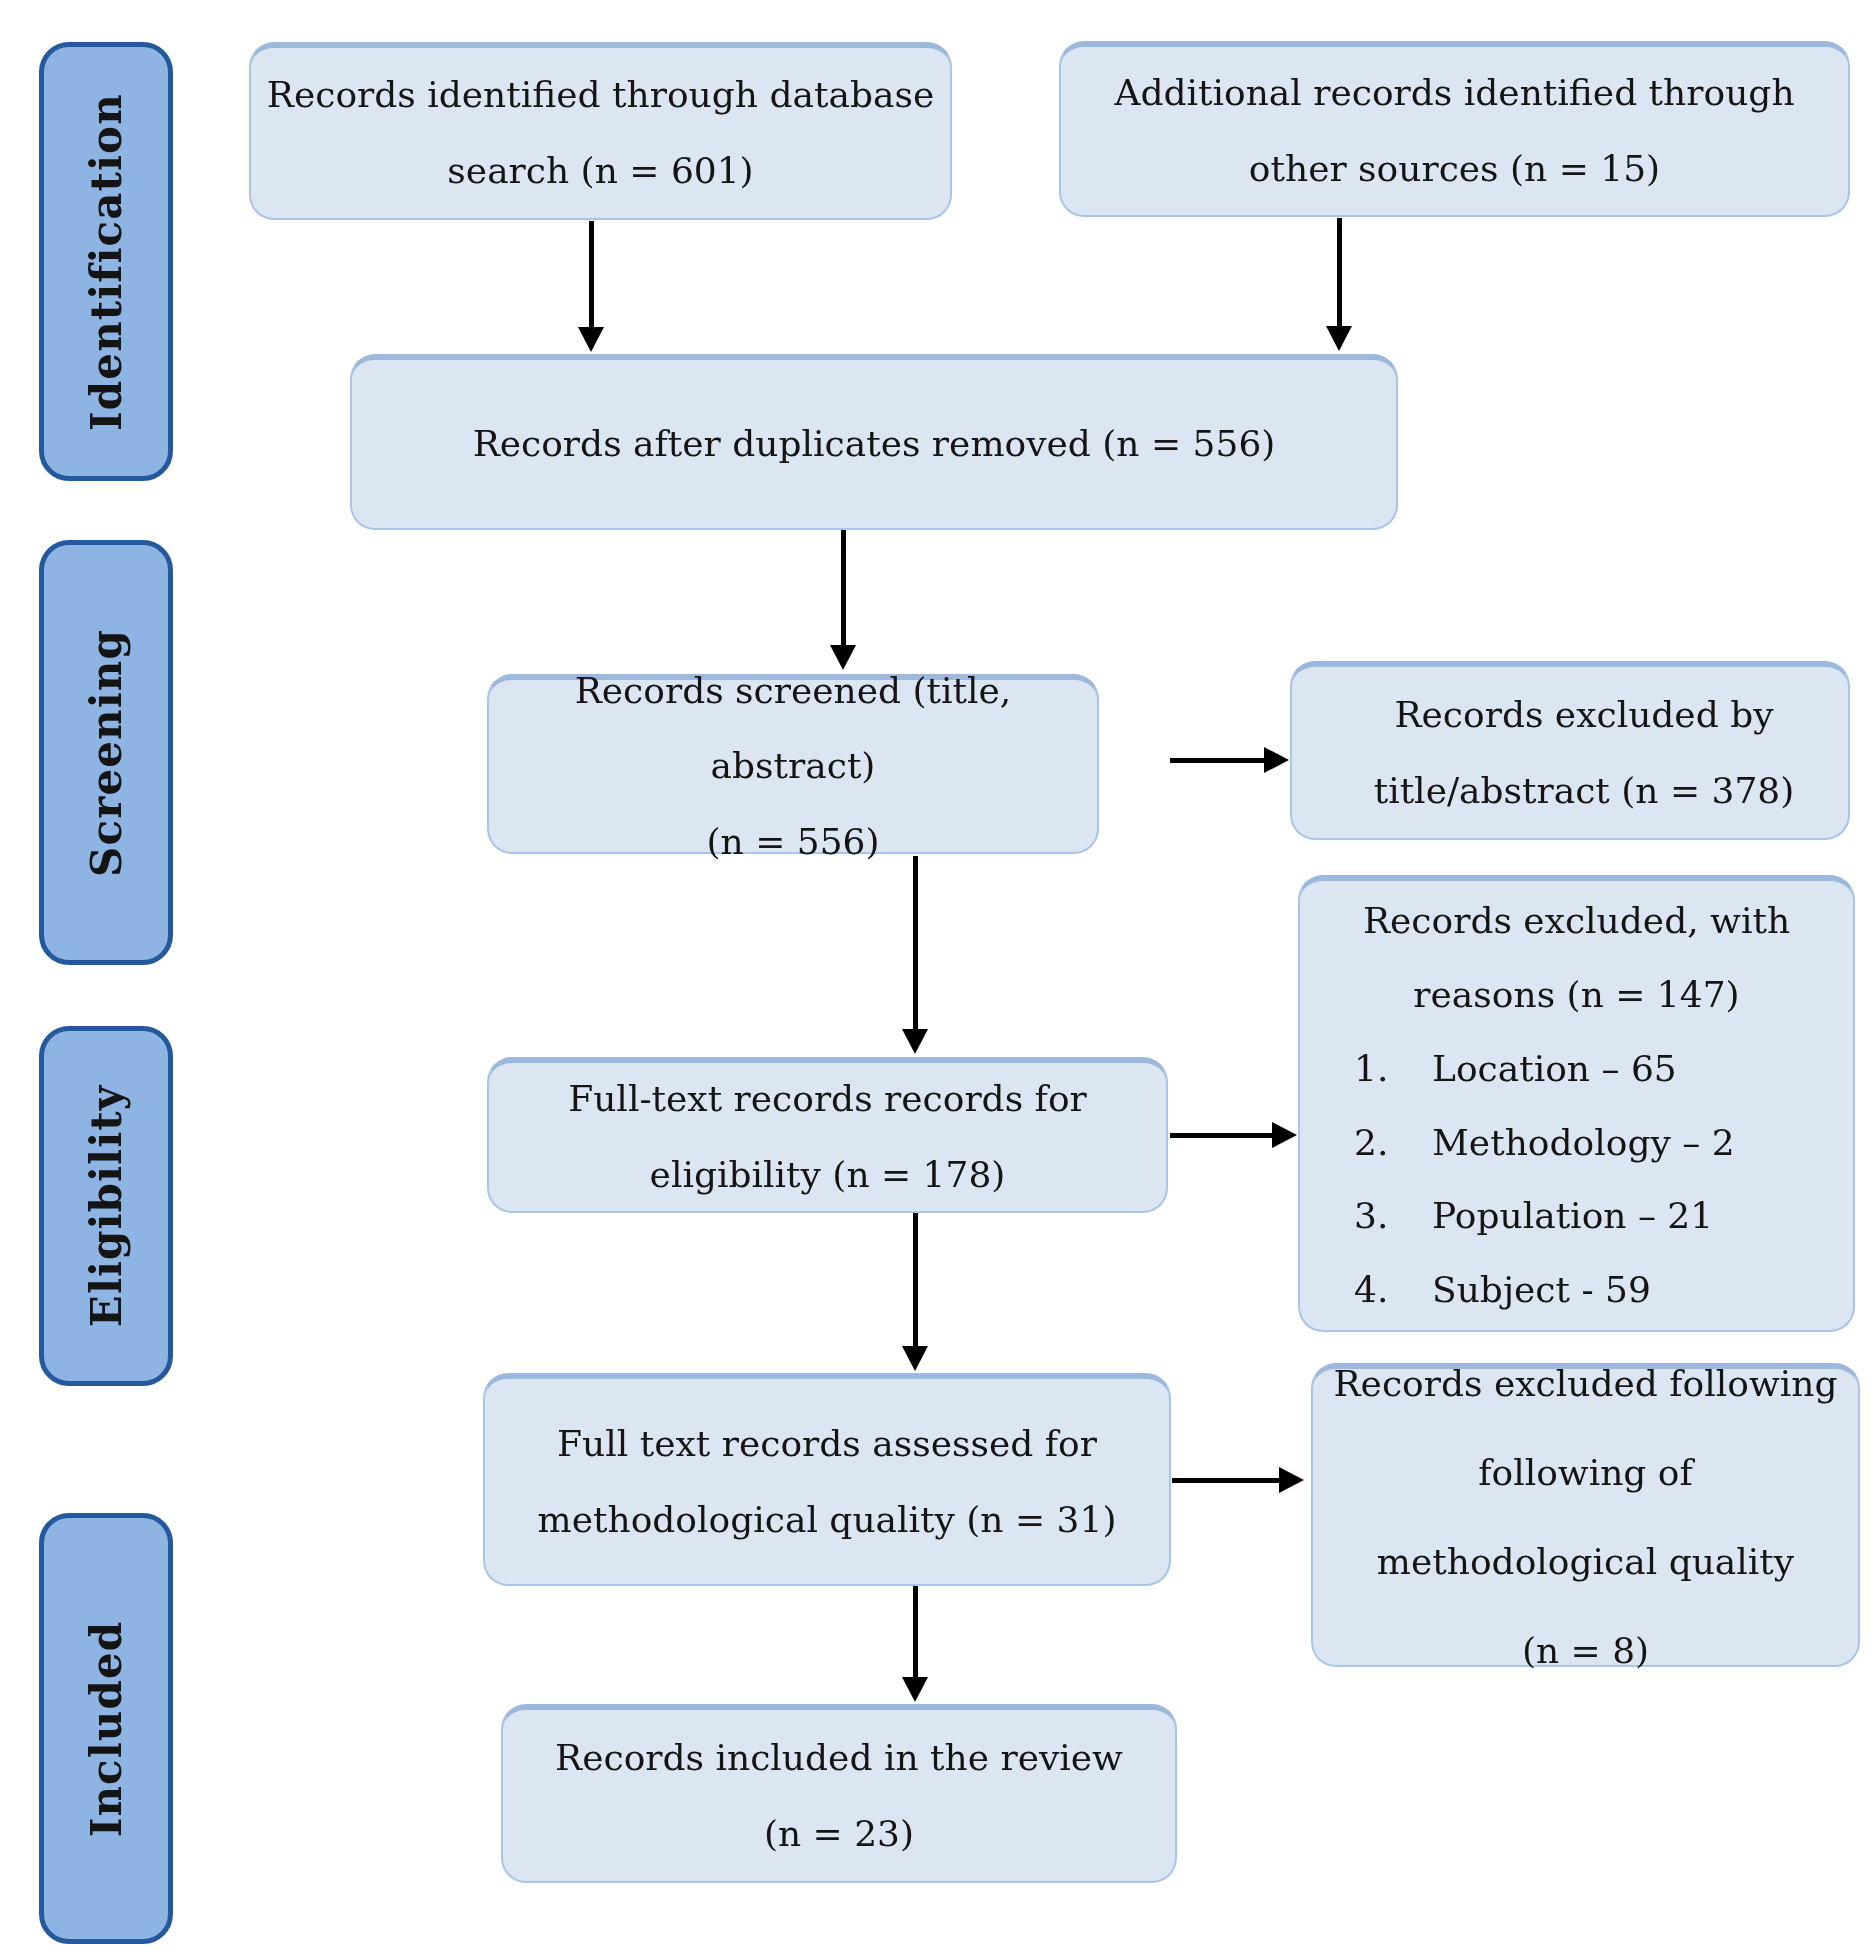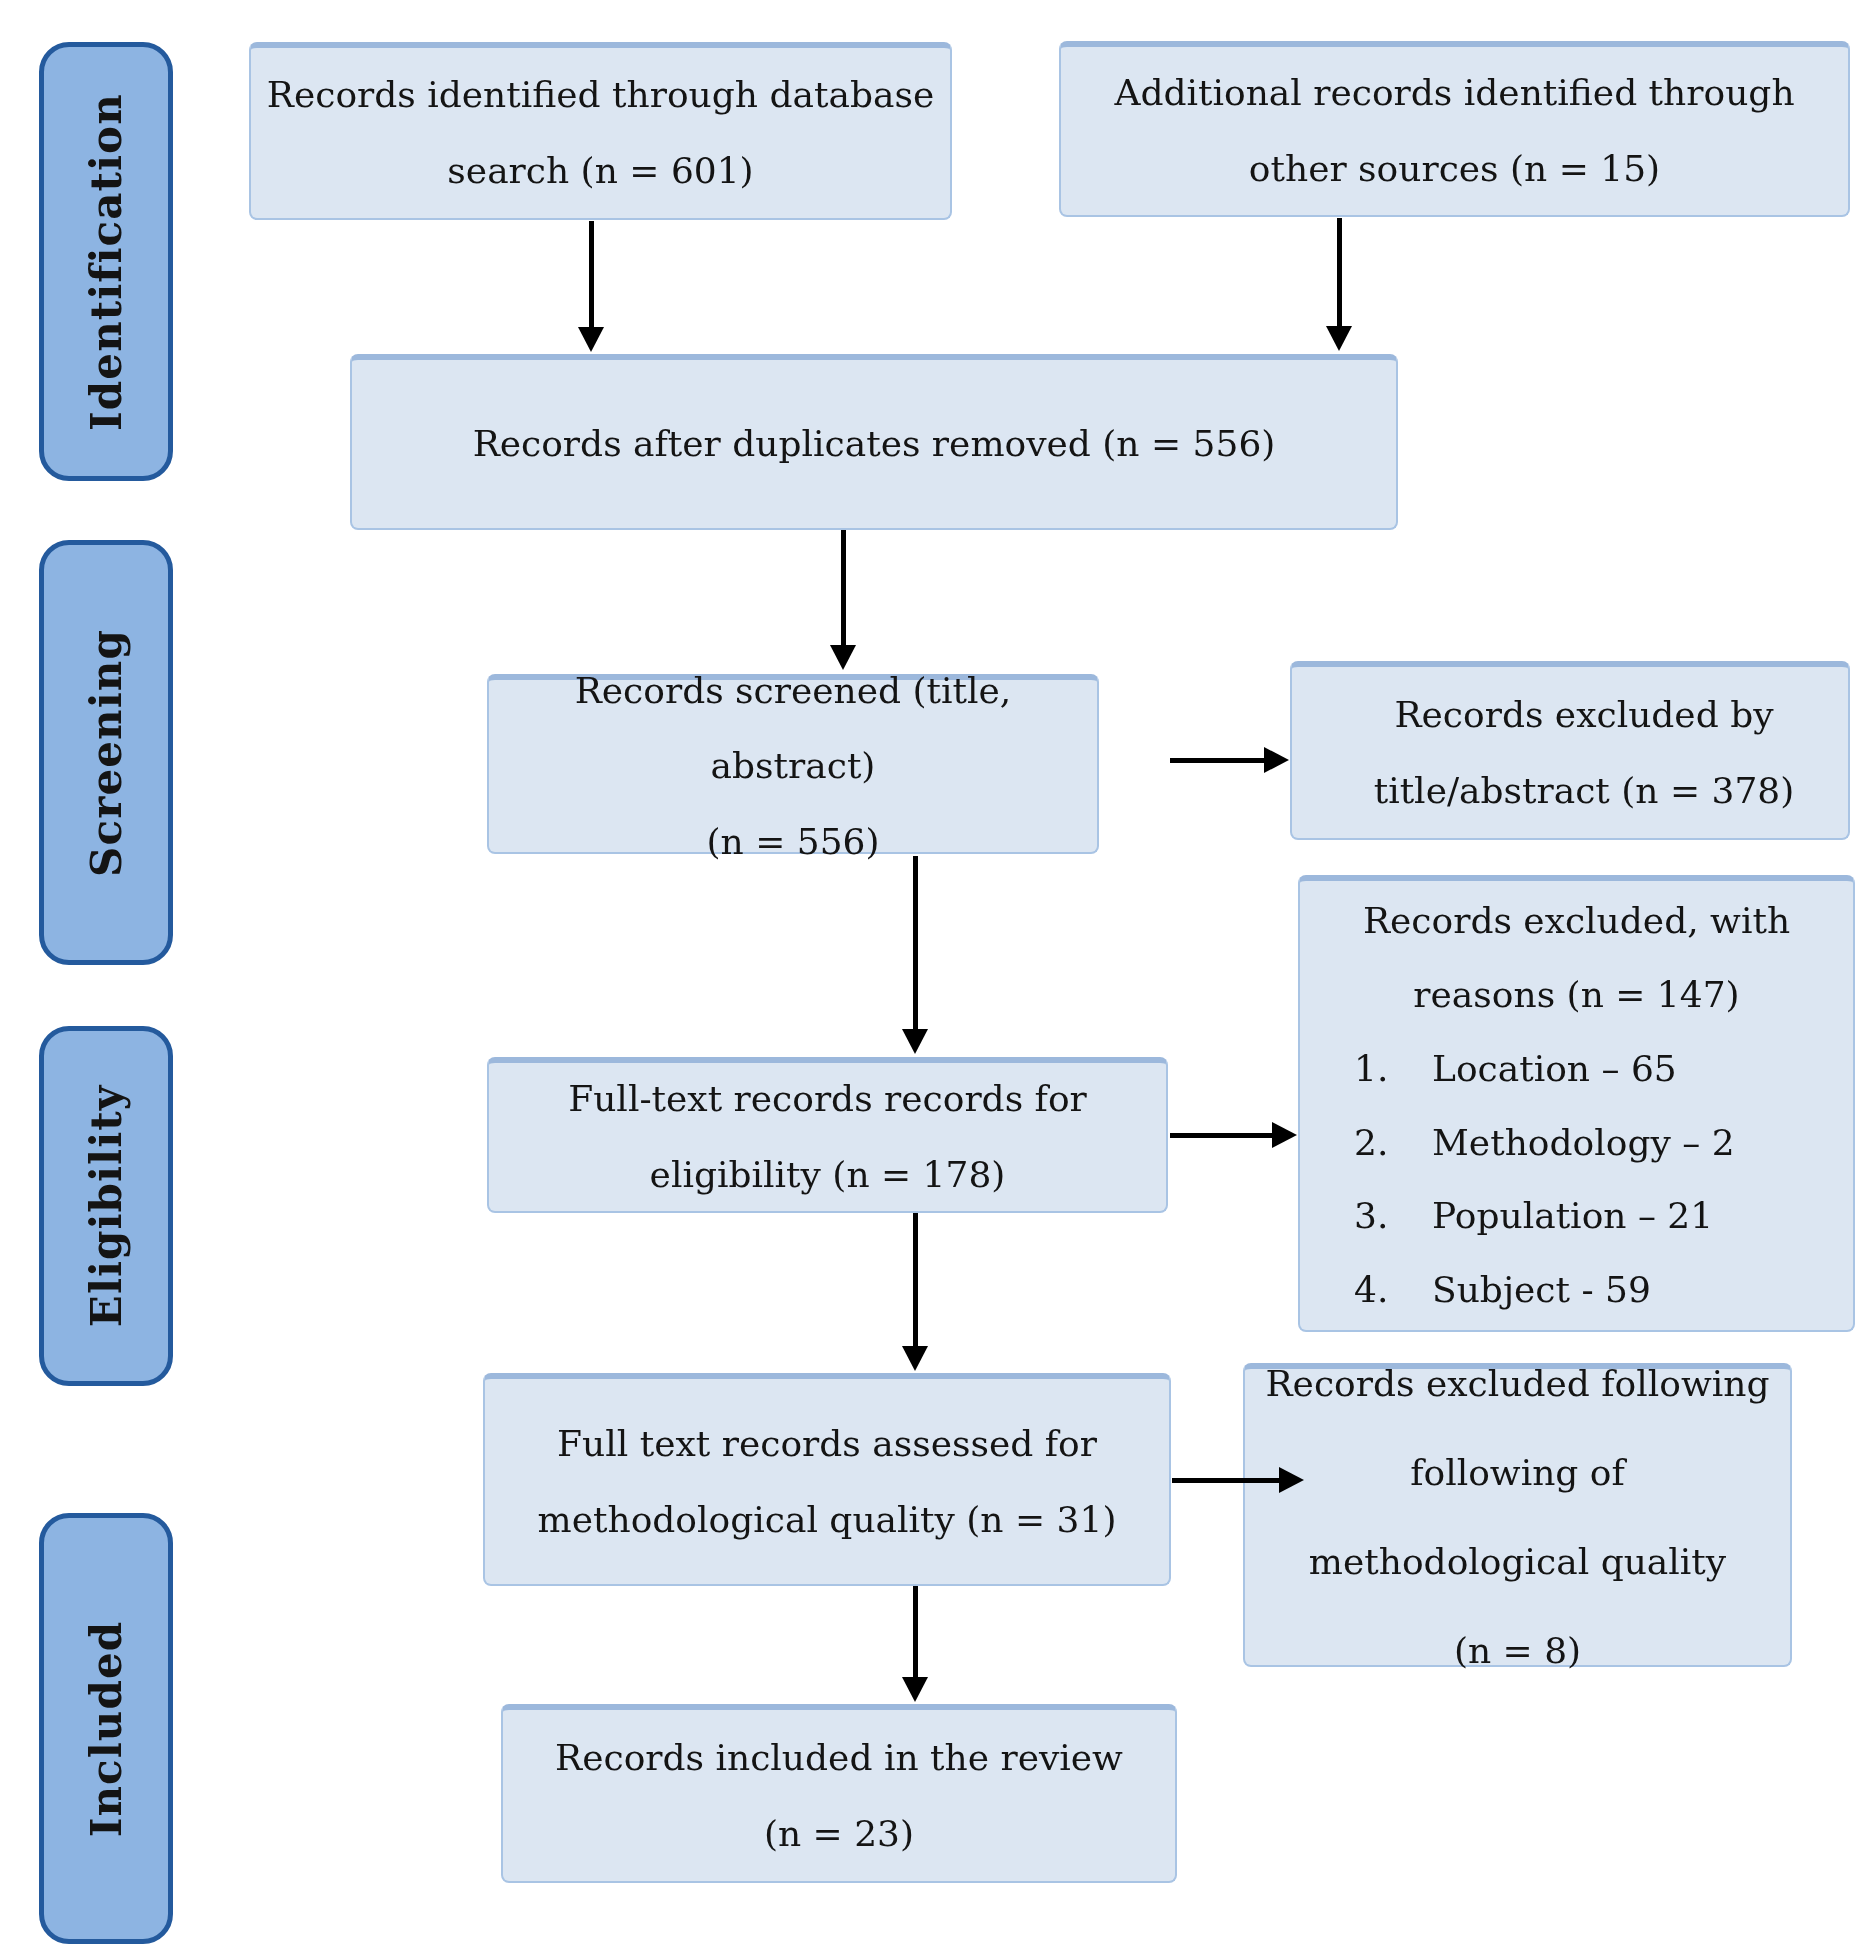--- a/index.html
+++ b/index.html
@@ -17,21 +17,21 @@
   body{background:var(--c-background);font-family:"DejaVu Serif","Liberation Serif",serif;}
   .canvas{position:relative;width:1876px;height:1955px;background:var(--c-background);overflow:hidden;}
 
   
   .fbox{
     position:absolute;
     box-sizing:border-box;
     background:var(--c-box_fill);
     border:2.7px solid var(--c-box_border);
     border-top:6px solid var(--c-box_border_top);
-    border-radius:8px;
+    border-radius:25px;
     display:flex;
     flex-direction:column;
     align-items:center;
     justify-content:center;
     text-align:center;
     color:var(--c-text);
     font-size:36px;
     line-height:2.1;
   }
   .fbox .line{display:block;width:100%;}
@@ -58,21 +58,21 @@
 
   
   .box-identified  {left:249px;  top:42px;   width:703px; height:178px;}
   .box-additional  {left:1059px; top:41px;   width:791px; height:176px;text-align:center;}
   .box-duplicates  {left:350px;  top:354px;  width:1048px; height:176px;}
   .box-screened    {left:487px;  top:674px; width:612px; height:180px;}
   .box-excl-title  {left:1290px; top:661px; width:560px; height:179px;padding-left:28px;}
   .box-fulltext    {left:487px;  top:1057px; width:681px; height:156px;}
   .box-reasons     {left:1298px; top:875px; width:557px; height:457px; line-height:2.05;}
   .box-assessed    {left:483px;  top:1373px; width:688px; height:213px;}
-  .box-excl-qual   {left:1243px; top:1363px; width:549px; height:304px; line-height:2.0;gap:17px;}
+  .box-excl-qual   {left:1311px; top:1363px; width:549px; height:304px; line-height:2.0;gap:17px;}
   .box-included    {left:501px;  top:1704px; width:676px; height:179px;}
 
   .side-identification{top:42px;  height:439px;}
   .side-screening     {top:540px;height:425px;}
   .side-eligibility   {top:1026px;height:360px;}
   .side-included      {top:1513px;height:431px;}
 
   
   .reason-row{
     display:flex;

